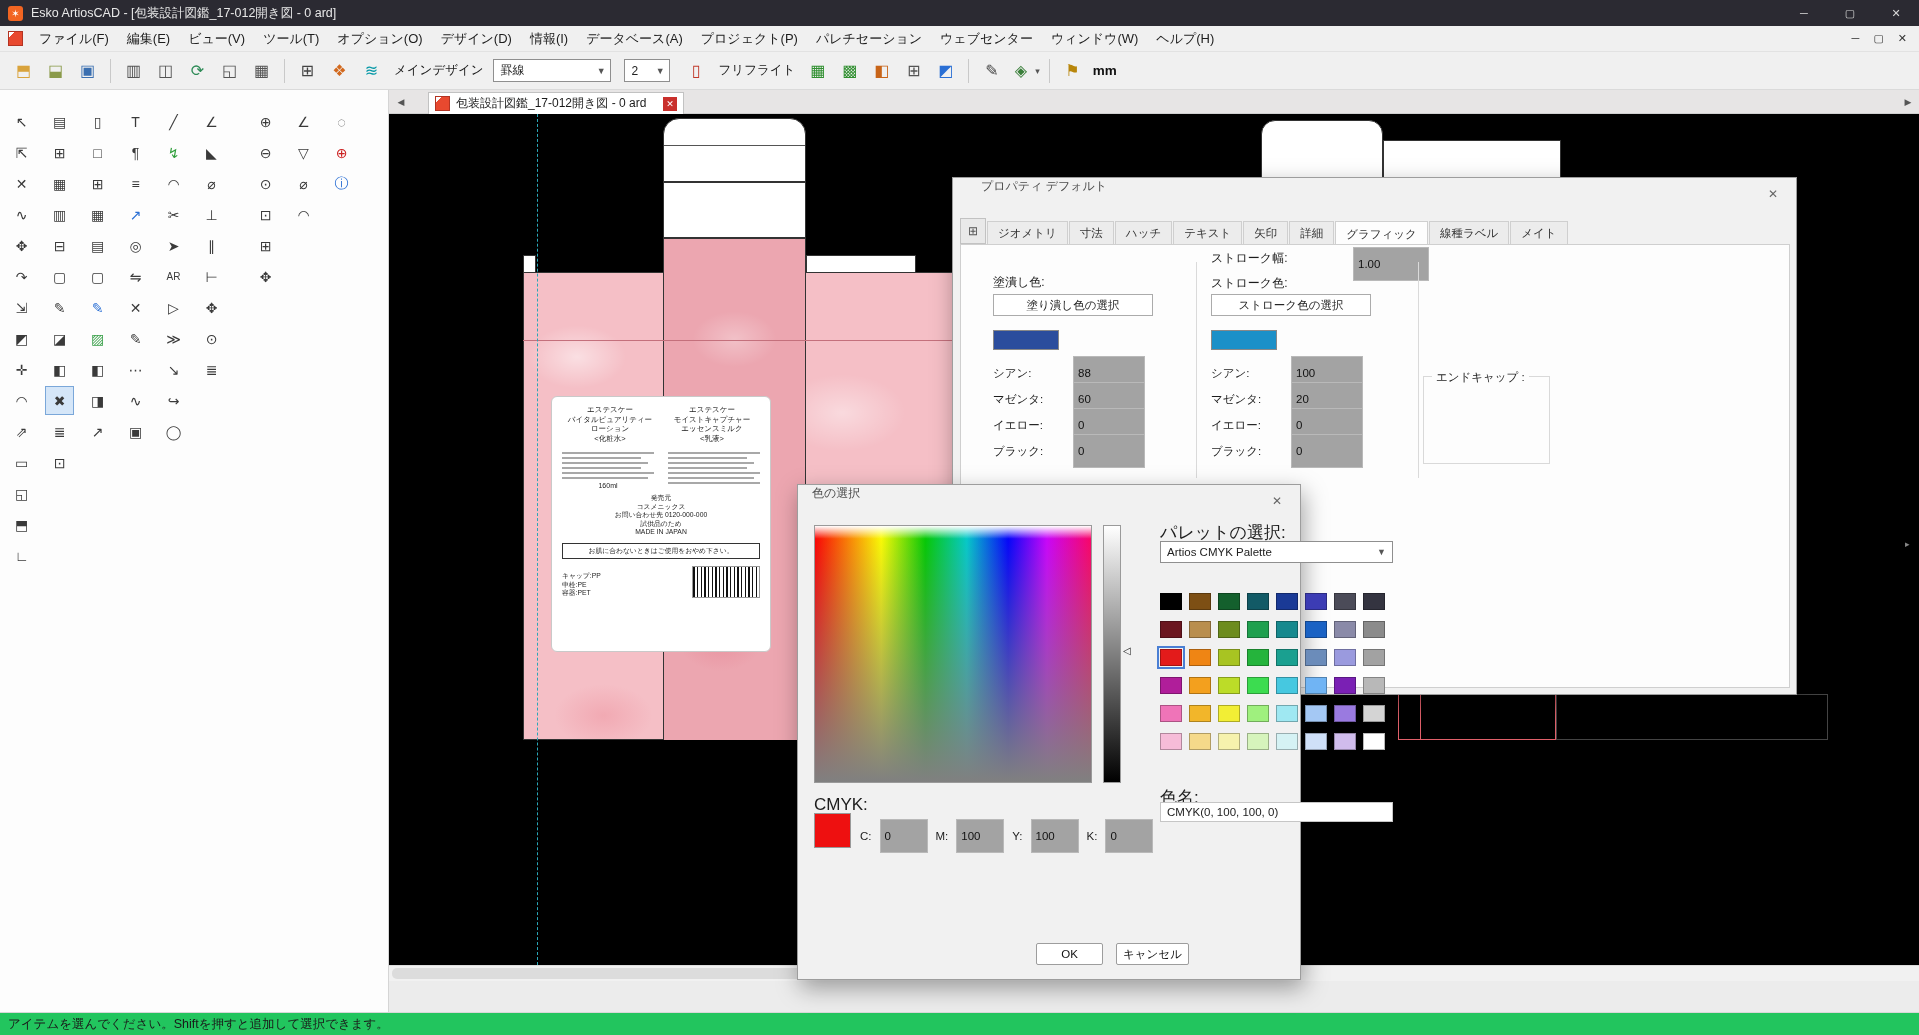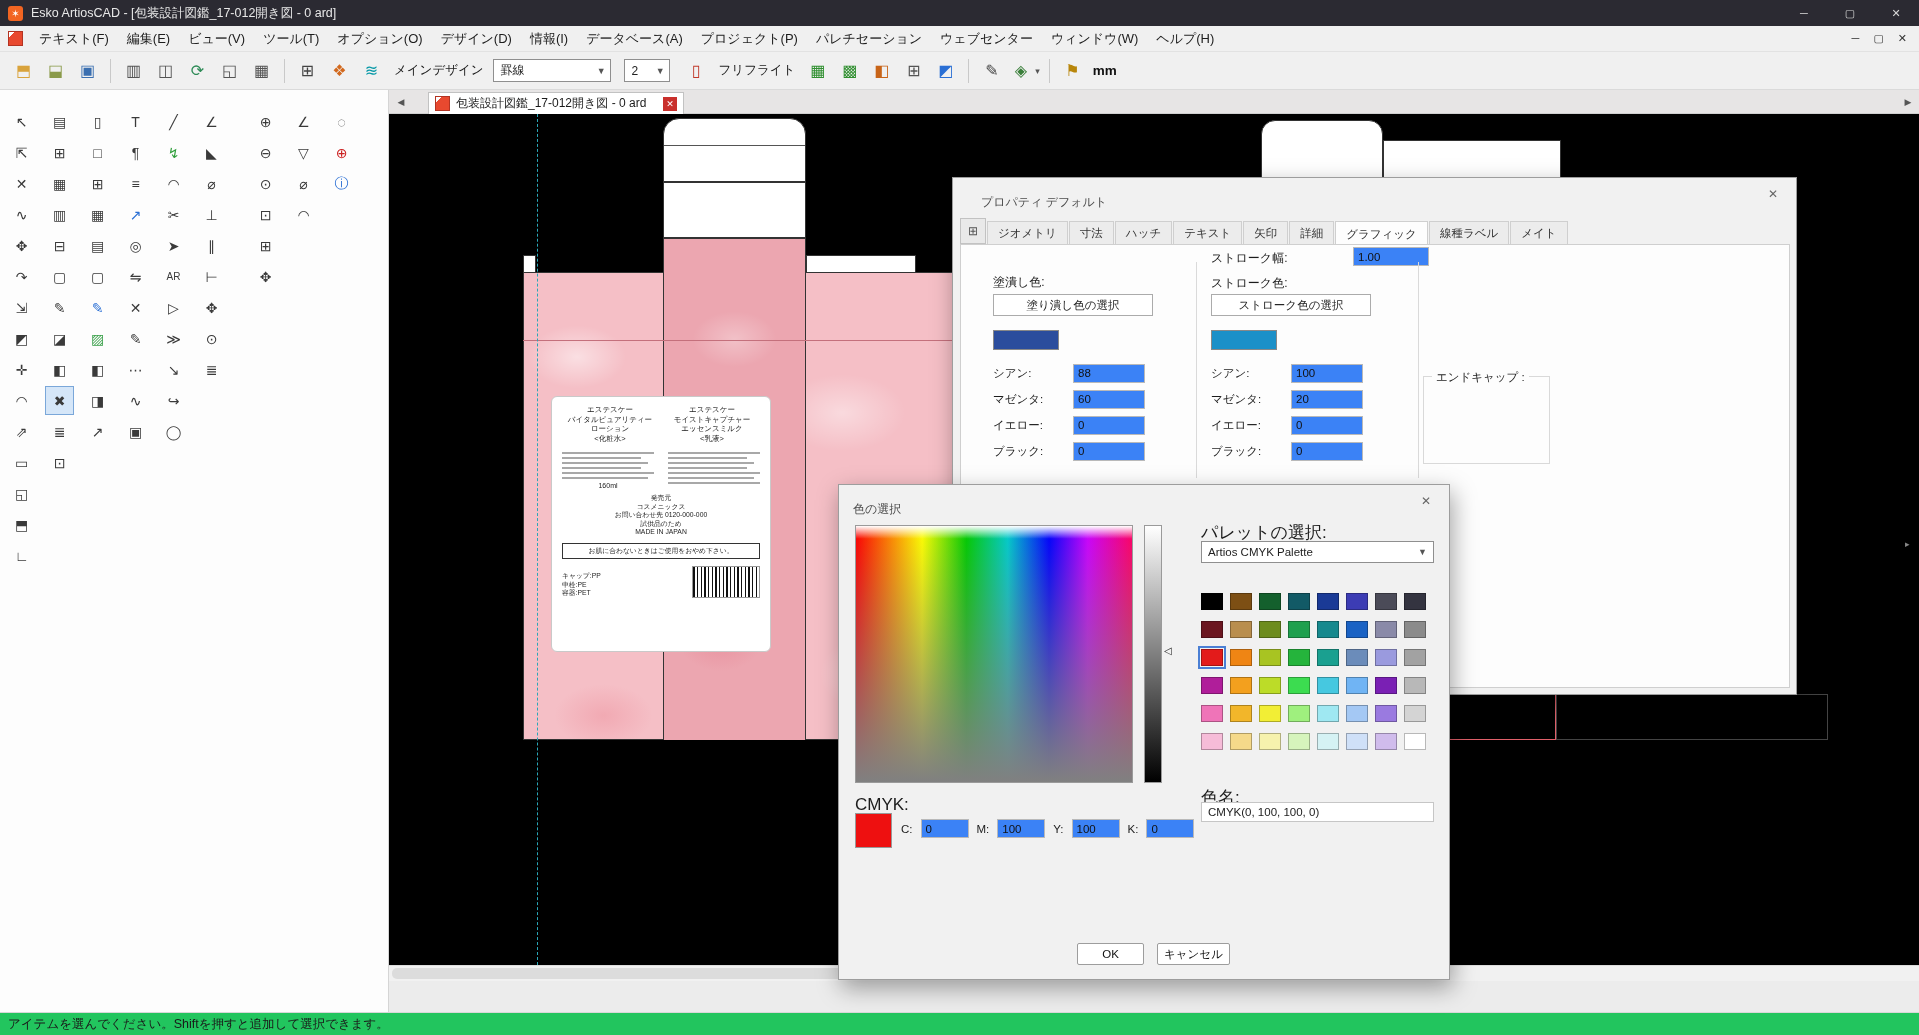--- a/index.html
+++ b/index.html
@@ -84,46 +84,46 @@
   .tline:nth-child(3n){width:94%;}
   .vol{text-align:center;font-size:7px;margin-top:2px;}
   .pcenter{text-align:center;font-size:6.8px;line-height:8.5px;margin-top:5px;}
   .pwarn{border:1px solid #333;font-size:6.8px;text-align:center;margin-top:6px;padding:2px 1px;}
   .pbottom{display:flex;justify-content:space-between;margin-top:7px;align-items:flex-end;}
   .mats{font-size:6.8px;line-height:8.5px;}
   .barcode{width:66px;height:30px;background:repeating-linear-gradient(90deg,#111 0 2px,#fff 2px 4px,#111 4px 5px,#fff 5px 8px,#111 8px 9px,#fff 9px 11px);border:1px solid #999;}
 
   
   .dialog{position:absolute;background:#f1f1f1;border:1px solid #9d9d9d;box-shadow:3px 8px 22px rgba(0,0,0,.35);box-sizing:border-box;}
-  .dlg-title{position:absolute;left:28px;top:16px;font-size:12px;color:#4c4c4c;}
+  .dlg-title{position:absolute;left:28px;top:0;font-size:12px;color:#4c4c4c;}
   .dlg-close{position:absolute;top:6px;right:12px;width:22px;height:20px;display:flex;align-items:center;justify-content:center;font-size:12px;color:#666;}
 
   .props{left:952px;top:177px;width:845px;height:518px;z-index:20;}
   .dock-btn{position:absolute;left:7px;top:40px;width:24px;height:24px;border:1px solid #c2c2c2;background:#e9e9e9;display:flex;align-items:center;justify-content:center;font-size:12px;color:#555;}
   .ptabs{position:absolute;left:34px;top:42px;display:flex;height:24px;align-items:center;}
   .dtab{font-size:11.5px;color:#333;padding:4px 10px 3px;border:1px solid #cfcfcf;border-bottom:none;background:#ececec;margin-right:1px;}
   .dtab.active{background:#fdfdfd;position:relative;top:1px;padding-top:5px;}
   .tabpanel{position:absolute;left:7px;top:66px;width:830px;height:444px;background:#fdfdfd;border:1px solid #cfcfcf;box-sizing:border-box;}
   .plabel-txt{position:absolute;font-size:12px;color:#1c1c1c;}
   .pbtn{position:absolute;background:#fff;border:1px solid #ababab;font-size:11.5px;color:#1c1c1c;display:flex;align-items:center;justify-content:center;box-sizing:border-box;}
   .swatch-lg{position:absolute;width:66px;height:20px;border:1px solid #888;box-sizing:border-box;}
   .fieldcol{position:absolute;width:190px;}
   .frow{display:flex;align-items:center;height:26px;}
   .flabel{font-size:11.5px;color:#1c1c1c;width:80px;}
-  input.fin{border:1px solid #b9b9b9;height:19px;font-size:11.5px;padding:8px 4px;background:#3b82f6;box-sizing:border-box;width:72px;font-family:inherit;color:#111;}
+  input.fin{border:1px solid #b9b9b9;height:19px;font-size:11.5px;padding:16px 4px;background:#a3a3a3;box-sizing:border-box;width:72px;font-family:inherit;color:#111;}
   .vsep{position:absolute;top:84px;height:216px;width:1px;background:#dadada;}
   .groupbox{position:absolute;border:1px solid #d9d9d9;box-sizing:border-box;}
   .legend{position:absolute;top:-7px;left:8px;background:#fdfdfd;font-size:11.5px;color:#1c1c1c;padding:0 4px;}
   .radio-row{display:flex;align-items:center;height:22px;gap:6px;padding-left:10px;}
   .radio{width:13px;height:13px;border-radius:50%;border:1px solid #8a8a8a;background:#fff;display:inline-block;position:relative;box-sizing:border-box;flex:0 0 auto;}
   .radio.on{border-color:#1266cc;}
   .radio.on::after{content:"";position:absolute;inset:2px;background:#1266cc;border-radius:50%;}
   .rlabel{font-size:11.5px;color:#1c1c1c;}
 
-  .colorpick{left:797px;top:484px;width:612px;height:496px;z-index:30;margin-left:41px;}
+  .colorpick{left:797px;top:484px;width:504px;height:496px;z-index:30;}
   .grad{position:absolute;left:16px;top:40px;width:278px;height:258px;border:1px solid #9a9a9a;box-sizing:border-box;
     background:
       linear-gradient(to bottom, #ffffff 0%, rgba(255,255,255,0) 5%),
       linear-gradient(to bottom, rgba(128,128,128,0) 0%, rgba(128,128,128,1) 100%),
       linear-gradient(to right,#f00,#ff8000 12%,#ff0 24%,#0c0 40%,#0cc 55%,#00f 70%,#c0f 84%,#f06);}
   .vslider{position:absolute;left:305px;top:40px;width:18px;height:258px;border:1px solid #9a9a9a;box-sizing:border-box;background:linear-gradient(to bottom,#fff,#000);}
   .vmarker{position:absolute;left:325px;top:160px;font-size:10px;color:#222;}
   .cp-label{position:absolute;font-size:17px;color:#1c1c1c;}
   .cp-combo{position:absolute;left:362px;top:56px;width:233px;height:22px;background:#fff;border:1px solid #8f8f8f;display:flex;align-items:center;font-size:11.5px;padding:0 6px;box-sizing:border-box;color:#222;}
   .cp-combo .chev{margin-left:auto;font-size:9px;color:#555;}
@@ -152,21 +152,21 @@
     <span class="win-controls">
       <span class="wc">─</span>
       <span class="wc">▢</span>
       <span class="wc">✕</span>
     </span>
   </div>
 
   <div class="menubar">
     <span class="doc-ico"></span>
     <span class="menu-items" id="menu-items">
-        <span class="menu-item">テキスト(F)</span>
+        <span class="menu-item">ファイル(F)</span>
         <span class="menu-item">編集(E)</span>
         <span class="menu-item">ビュー(V)</span>
         <span class="menu-item">ツール(T)</span>
         <span class="menu-item">オプション(O)</span>
         <span class="menu-item">デザイン(D)</span>
         <span class="menu-item">情報(I)</span>
         <span class="menu-item">データベース(A)</span>
         <span class="menu-item">プロジェクト(P)</span>
         <span class="menu-item">パレチセーション</span>
         <span class="menu-item">ウェブセンター</span>

